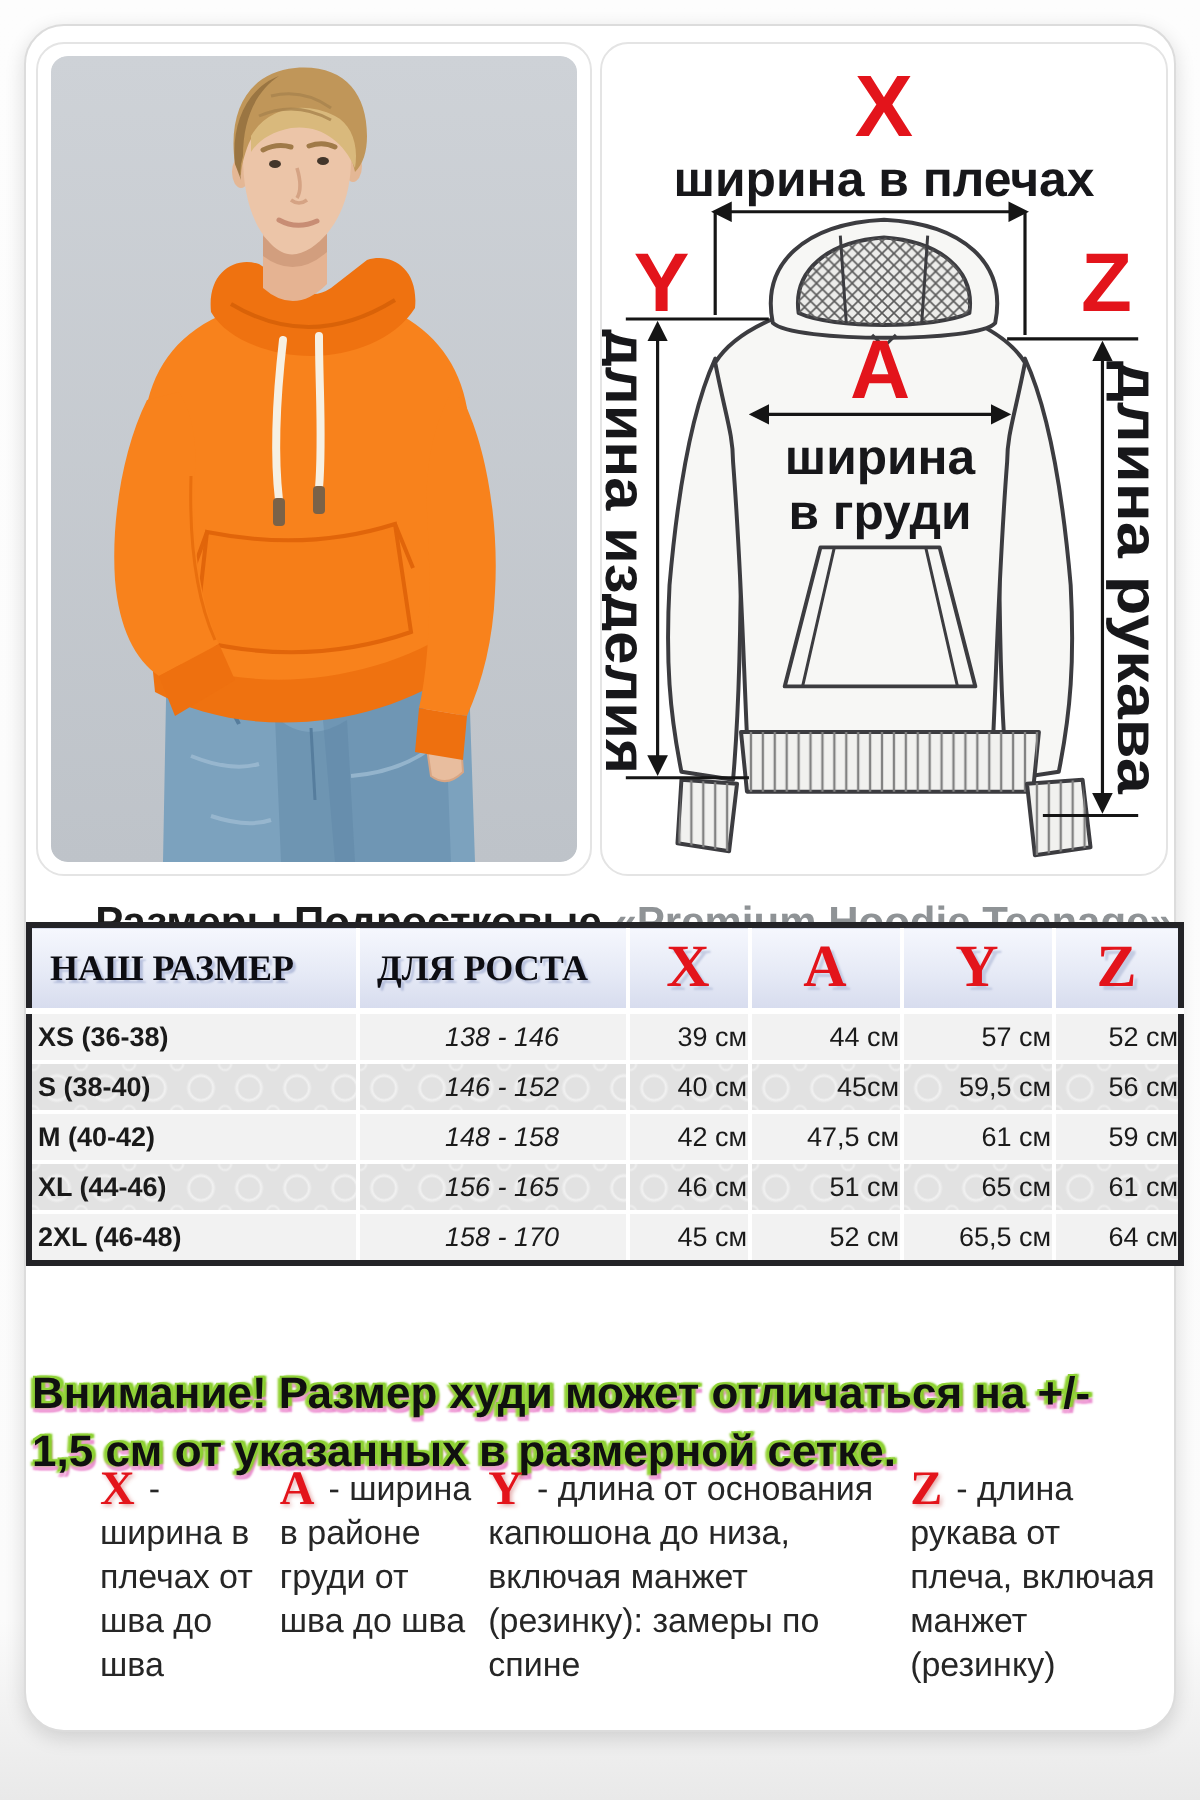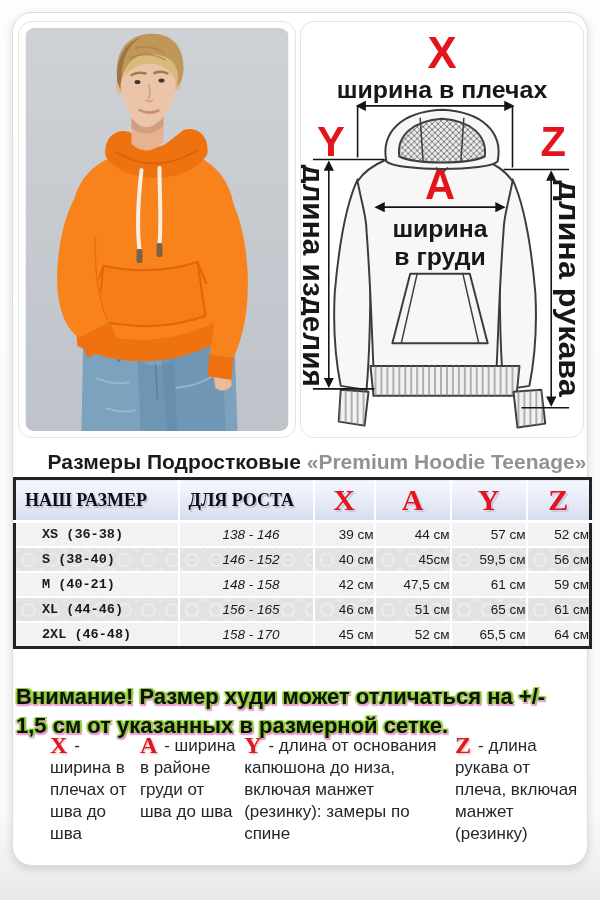--- a/index.html
+++ b/index.html
@@ -20,42 +20,42 @@
   }
   .photo-card{left:5px;width:278px;padding:6px;}
   .photo-card svg{border-radius:9px;display:block;}
   .diagram-card{left:287px;width:284px;}
   .page-title{
     position:absolute;top:437px;left:16px;width:576px;text-align:center;
     font-size:21px;font-weight:bold;color:#1b1b1b;white-space:nowrap;
   }
   .page-title .gray{color:#8f9396;}
   table.sizes{
-    position:absolute;top:464px;left:0;width:576px;
+    position:absolute;top:448px;left:0;width:576px;
     border-collapse:collapse;table-layout:fixed;
     border:3px solid #232327;
     font-size:13.5px;color:#1a1a1a;
   }
   table.sizes th{
     height:40px;text-align:left;padding:0 0 0 9px;
     background:linear-gradient(180deg,#f5f7fd 0%,#e6eaf6 55%,#d7dcee 100%);
     font-family:"Liberation Serif",serif;font-size:18px;font-weight:bold;color:#0d0d12;
     text-shadow:1.5px 1.5px 1px #b7c0dd;
     border-right:2px solid #fff;border-bottom:3px solid #fff;
   }
   table.sizes th.th-letter{
     text-align:center;padding:0;font-size:30px;color:#e3141b;
     text-shadow:2px 2px 1px #c3cbe2;
   }
   table.sizes td{
     height:23px;padding:0;text-align:right;
     border-right:2px solid #fff;border-top:2px solid #fff;
   }
   table.sizes th:last-child,table.sizes td:last-child{border-right:none;}
-  table.sizes td.c0{text-align:left;padding-left:26px;font-weight:bold;font-family:Liberation Mono, monospace;}
+  table.sizes td.c0{text-align:left;padding-left:3px;font-weight:bold;}
   table.sizes td.c1{text-align:center;padding-left:10px;font-style:italic;}
   table.sizes tbody tr:nth-child(odd) td{background:#f2f2f2;}
   table.sizes tbody tr:nth-child(even) td{
     background-color:#e2e2e2;
     background-image:
       radial-gradient(circle,rgba(255,255,255,0) 5px,rgba(252,252,252,.6) 6px,rgba(255,255,255,0) 7.5px),
       radial-gradient(circle,rgba(255,255,255,0) 2px,rgba(250,250,250,.5) 3px,rgba(255,255,255,0) 4px);
     background-size:24px 24px,24px 24px;background-position:0 0,12px 12px;
   }
   .warning{
@@ -246,21 +246,21 @@
         </tr>
         <tr>
           <td class="c0">S (38-40)</td>
           <td class="c1">146 - 152</td>
           <td class="c2">40 см</td>
           <td class="c3">45см</td>
           <td class="c4">59,5 см</td>
           <td class="c5">56 см</td>
         </tr>
         <tr>
-          <td class="c0">M (40-21)</td>
+          <td class="c0">M (40-42)</td>
           <td class="c1">148 - 158</td>
           <td class="c2">42 см</td>
           <td class="c3">47,5 см</td>
           <td class="c4">61 см</td>
           <td class="c5">59 см</td>
         </tr>
         <tr>
           <td class="c0">XL (44-46)</td>
           <td class="c1">156 - 165</td>
           <td class="c2">46 см</td>

